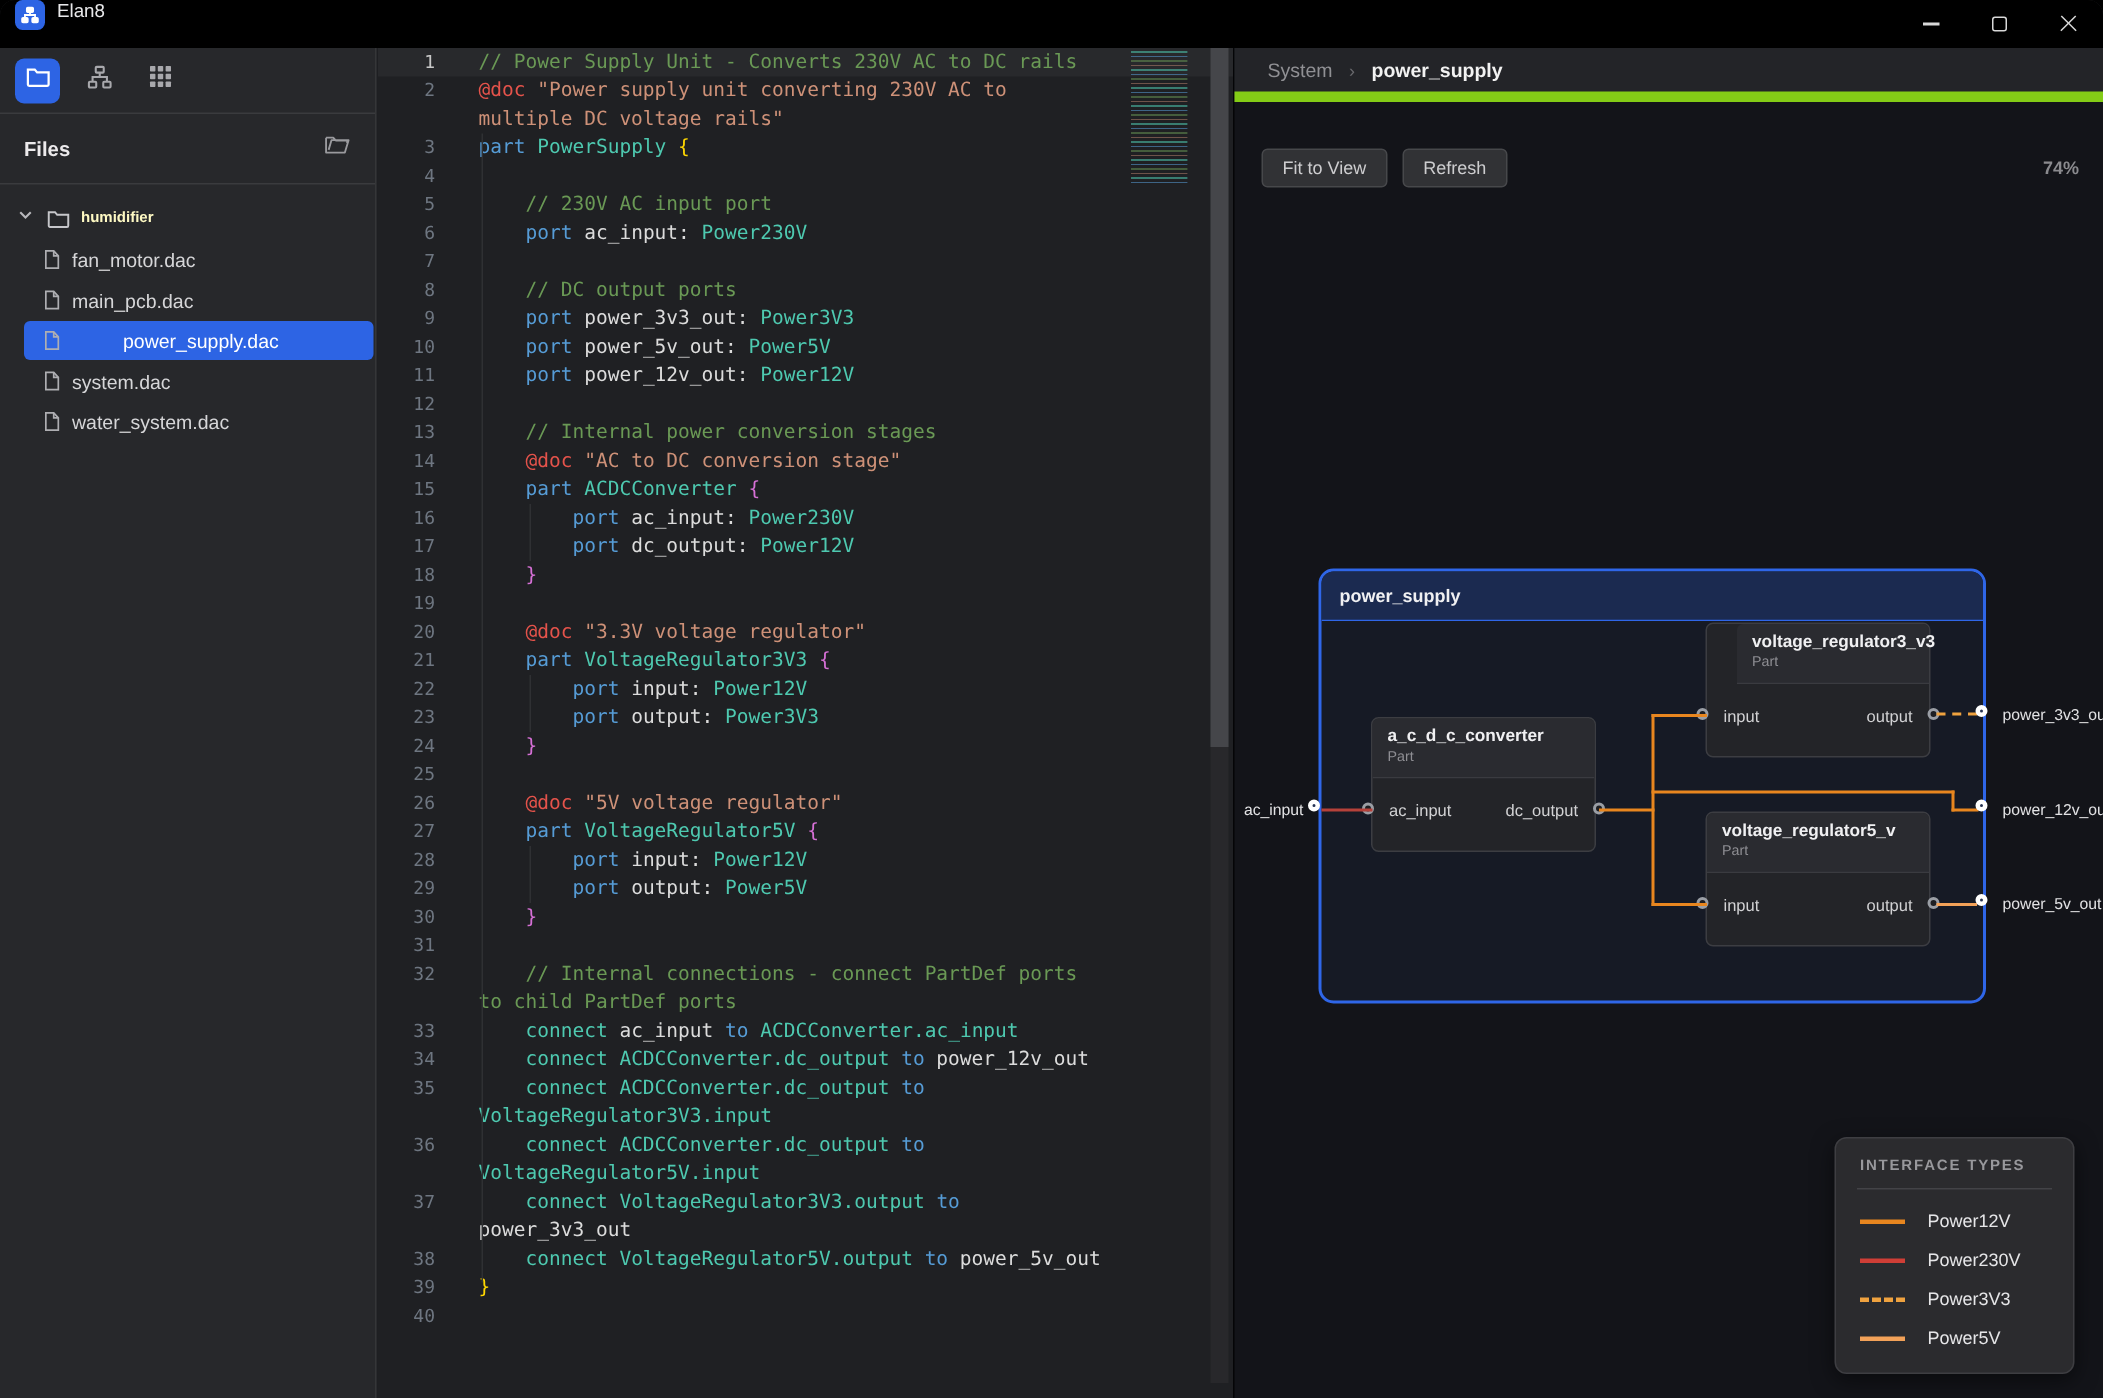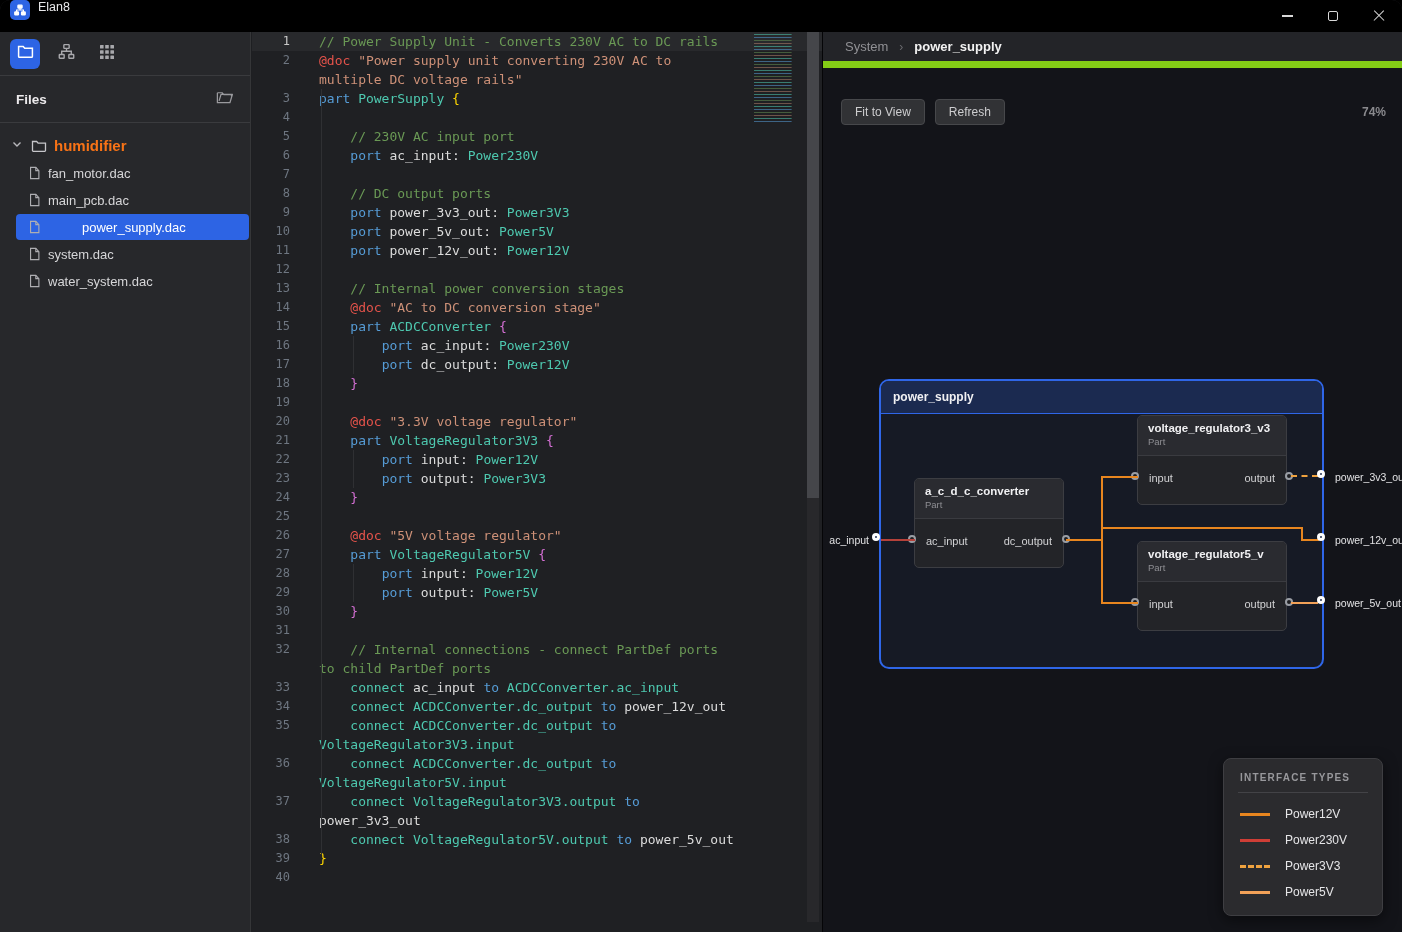--- a/index.html
+++ b/index.html
@@ -21,21 +21,21 @@
 
   
   .sidebar { position:absolute; left:0; top:32px; width:251px; bottom:0; background:#27282b; border-right:1px solid #353638; }
   .side-toolbar { height:44px; display:flex; align-items:center; padding-left:10px; border-bottom:1px solid #3a3b3e; }
   .tool-btn { width:30px; height:30px; border-radius:6px; display:flex; align-items:center; justify-content:center; margin-right:11px; }
   .tool-btn.active { background:#2D64E4; }
   .files-header { height:47px; display:flex; align-items:center; padding:0 16px; border-bottom:1px solid #3a3b3e; }
   .files-title { color:#eceaec; font-size:13.5px; font-weight:bold; flex:1; }
   .tree { padding-top:9px; }
   .folder-row { height:27px; display:flex; align-items:center; padding-left:10px; }
-  .folder-label { color:#f97316; font-size:15px; font-weight:600; margin-left:7px; }
+  .folder-label { color:#fef9c3; font-size:10px; font-weight:600; margin-left:7px; }
   .tree-row { height:26px; display:flex; align-items:center; margin:1px 1px 1px 16px; padding-left:12px; border-radius:4px; }
   .tree-row.selected { background:#2D64E4;gap:34px; }
   .tree-row .tlabel { color:#d6d6d8; font-size:13px; margin-left:7px; }
   .tree-row.selected .tlabel { color:#ffffff; }
   .ticon { display:flex; align-items:center; }
 
   
   .editor { position:absolute; left:252px; top:32px; width:570px; bottom:0; background:#1f2023; }
   .code-lines { position:absolute; left:0; top:0; right:0; }
   .code-row { height:19px; display:flex; white-space:pre; font-family:"DejaVu Sans Mono","Liberation Mono",monospace; font-size:13px; line-height:19px; }
@@ -316,21 +316,21 @@
           <div class="dblock" style="left: 91px; top: 368px;">
             <div class="dhead">
               <div class="dtitle">a_c_d_c_converter</div>
               <div class="dsub">Part</div>
             </div>
             <span class="bport pl"></span>
             <span class="bplabel pll">ac_input</span>
             <span class="bport pr"></span>
             <span class="bplabel plr">dc_output</span>
           </div>
-          <div class="dblock" style="left: 314px; top: 305px;">
+          <div class="dblock" style="left: 314px; top: 305px; padding-left: 20px;">
             <div class="dhead">
               <div class="dtitle">voltage_regulator3_v3</div>
               <div class="dsub">Part</div>
             </div>
             <span class="bport pl"></span>
             <span class="bplabel pll">input</span>
             <span class="bport pr"></span>
             <span class="bplabel plr">output</span>
           </div>
           <div class="dblock" style="left: 314px; top: 431px;">

